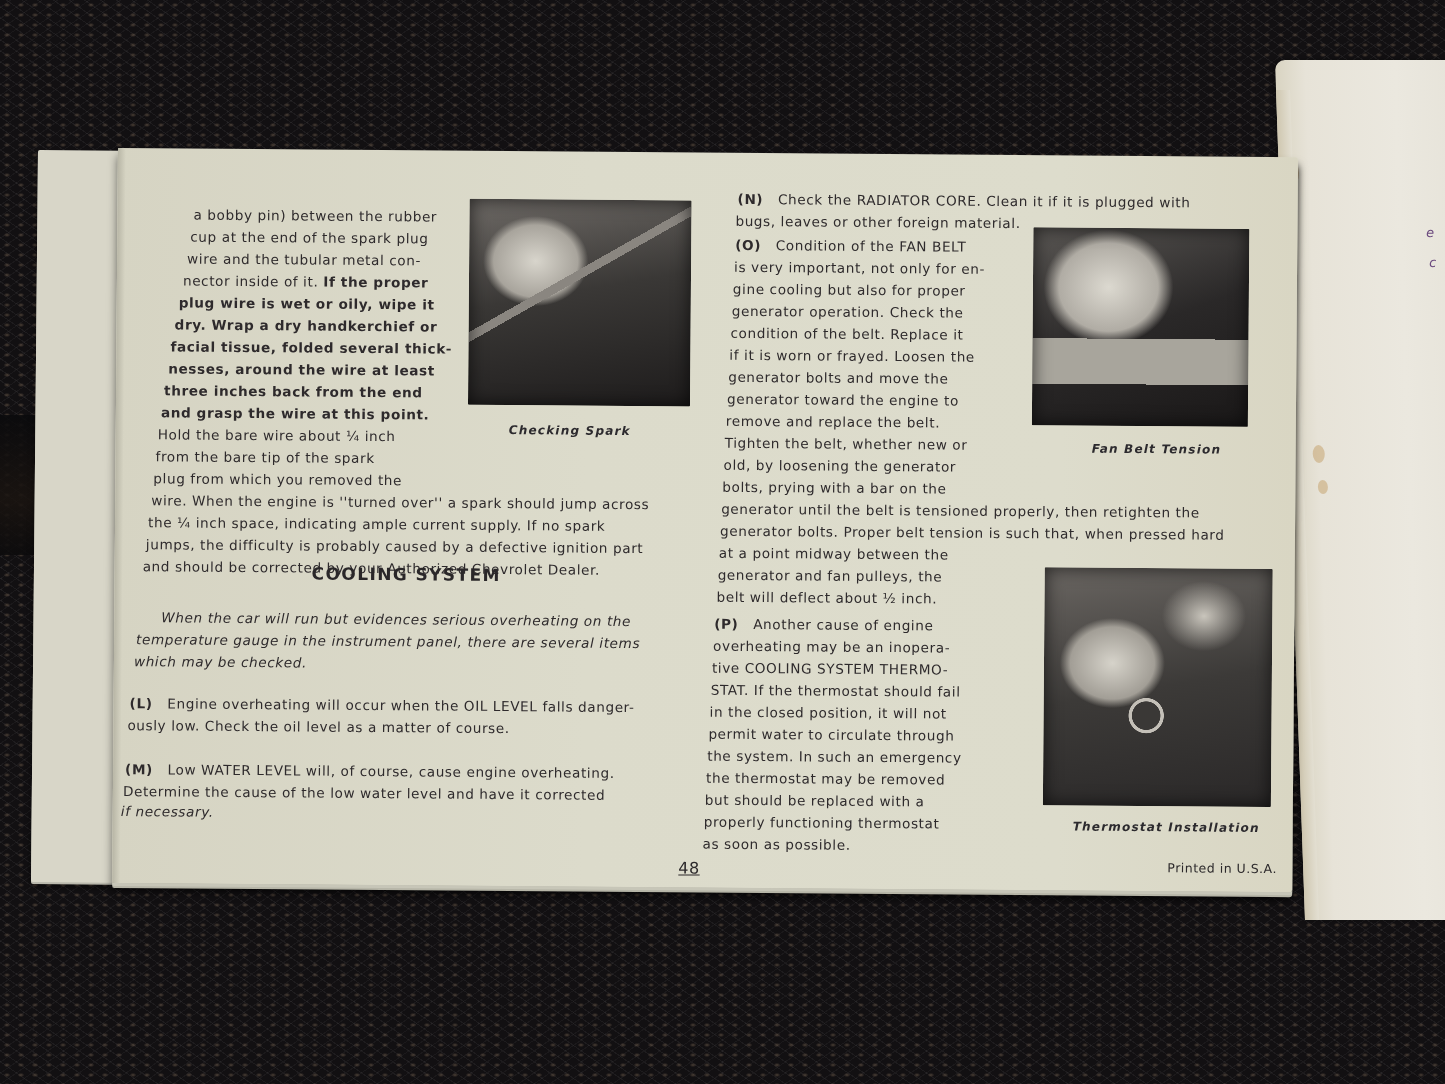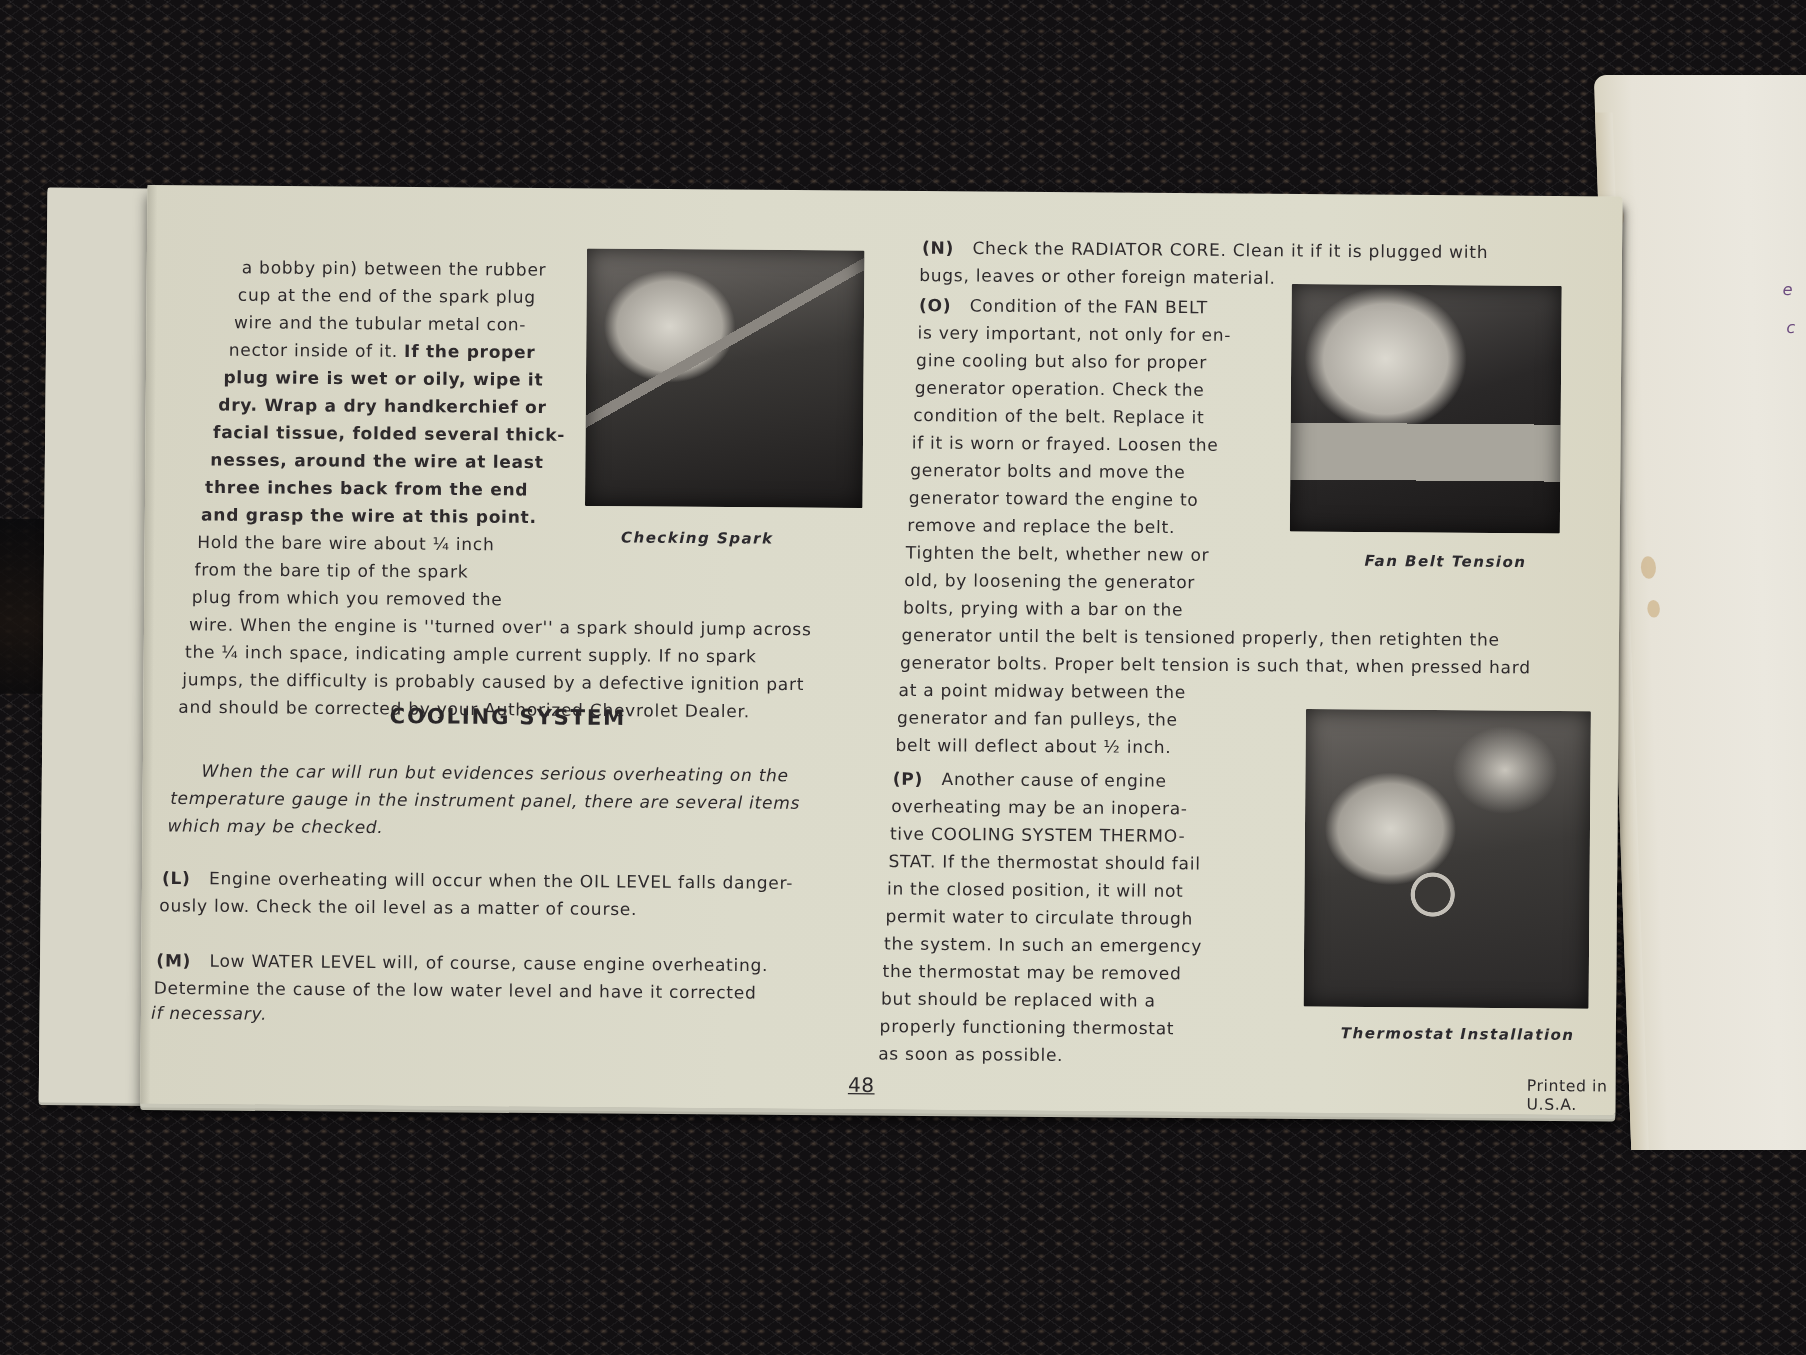--- a/index.html
+++ b/index.html
@@ -103,21 +103,21 @@
   <div class="t" style="left:36px;top:341px;">wire. When the engine is ''turned over'' a spark should jump across</div>
   <div class="t" style="left:33px;top:363px;">the ¼ inch space, indicating ample current supply. If no spark</div>
   <div class="t" style="left:31px;top:385px;">jumps, the difficulty is probably caused by a defective ignition part</div>
   <div class="t" style="left:28px;top:407px;">and should be corrected by your Authorized Chevrolet Dealer.</div>
 
   <div class="photo" style="left:352px;top:48px;width:222px;height:206px;
        background:
          linear-gradient(150deg, transparent 0 40%, #8a8680 40% 43%, transparent 43%),
          radial-gradient(ellipse 70px 60px at 30% 30%, #d8d5cc, #a8a49c 60%, transparent 75%),
          linear-gradient(170deg, #6e6a66 0%, #3a3836 45%, #1e1c1c 100%);"></div>
-  <div class="caption" style="left:381px;top:272px;text-align:center;">Checking Spark</div>
+  <div class="caption" style="left:393px;top:272px;text-align:center;">Checking Spark</div>
 
   <div class="heading" style="left:197px;top:414px;">COOLING SYSTEM</div>
 
   <div class="t i" style="left:47px;top:458px;">When the car will run but evidences serious overheating on the</div>
   <div class="t i" style="left:22px;top:480px;">temperature gauge in the instrument panel, there are several items</div>
   <div class="t i" style="left:20px;top:502px;">which may be checked.</div>
 
   <div class="t" style="left:16px;top:544px;"><span class="b">(L)</span>&nbsp;&nbsp;&nbsp;<span>Engine overheating will occur when the OIL LEVEL falls danger-</span></div>
   <div class="t" style="left:14px;top:566px;">ously low. Check the oil level as a matter of course.</div>
 
@@ -167,14 +167,14 @@
 
   <div class="photo" style="left:930px;top:412px;width:228px;height:238px;
        background:
          radial-gradient(circle 28px at 45% 62%, #3a3836 0 50%, #c4c0b8 52% 62%, transparent 64%),
          radial-gradient(ellipse 70px 60px at 30% 40%, #d6d3ca, #a29e96 60%, transparent 75%),
          radial-gradient(ellipse 60px 50px at 70% 20%, #c9c5bc, transparent 70%),
          linear-gradient(170deg, #6a6662 0%, #3c3a38 50%, #2a2828 100%);"></div>
   <div class="caption" style="left:960px;top:664px;">Thermostat Installation</div>
 
   <div class="folio" style="left:566px;top:706px;text-decoration:underline;">48</div>
-  <div class="printed" style="left:1109px;top:704px;">Printed in U.S.A.</div>
+  <div class="printed" style="left:1055px;top:704px;">Printed in U.S.A.</div>
 </div>
 
 </body></html>

